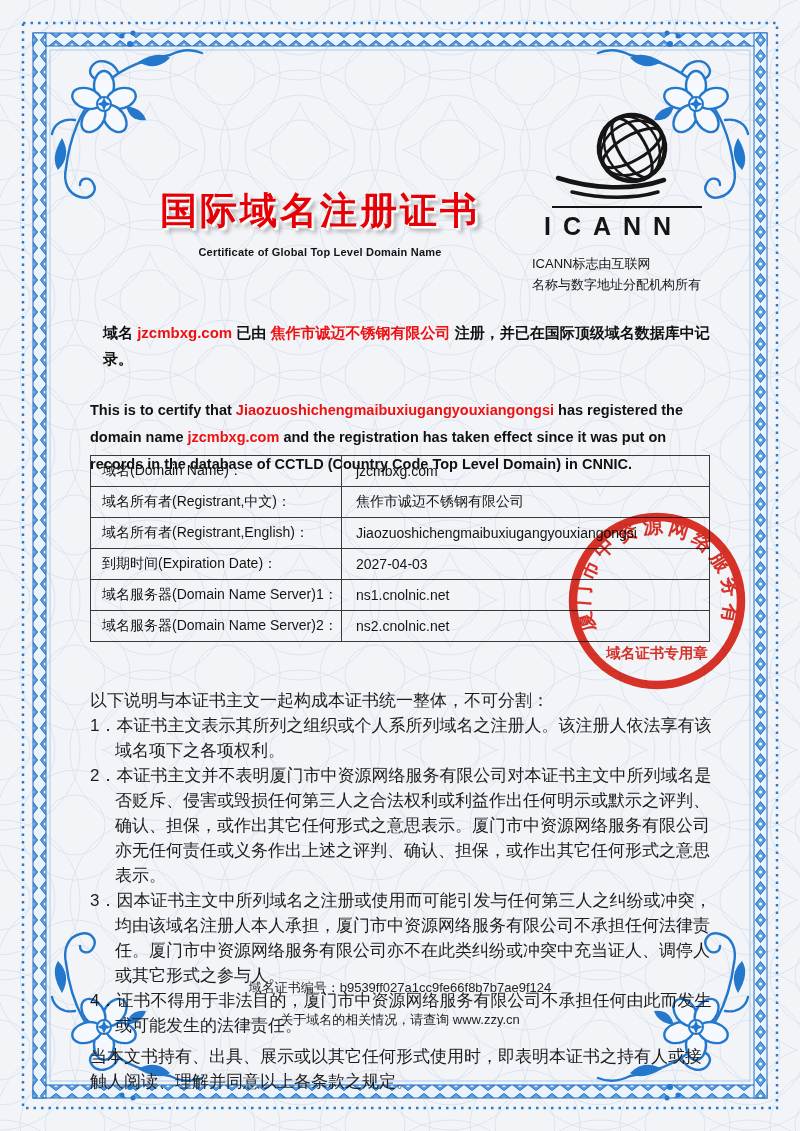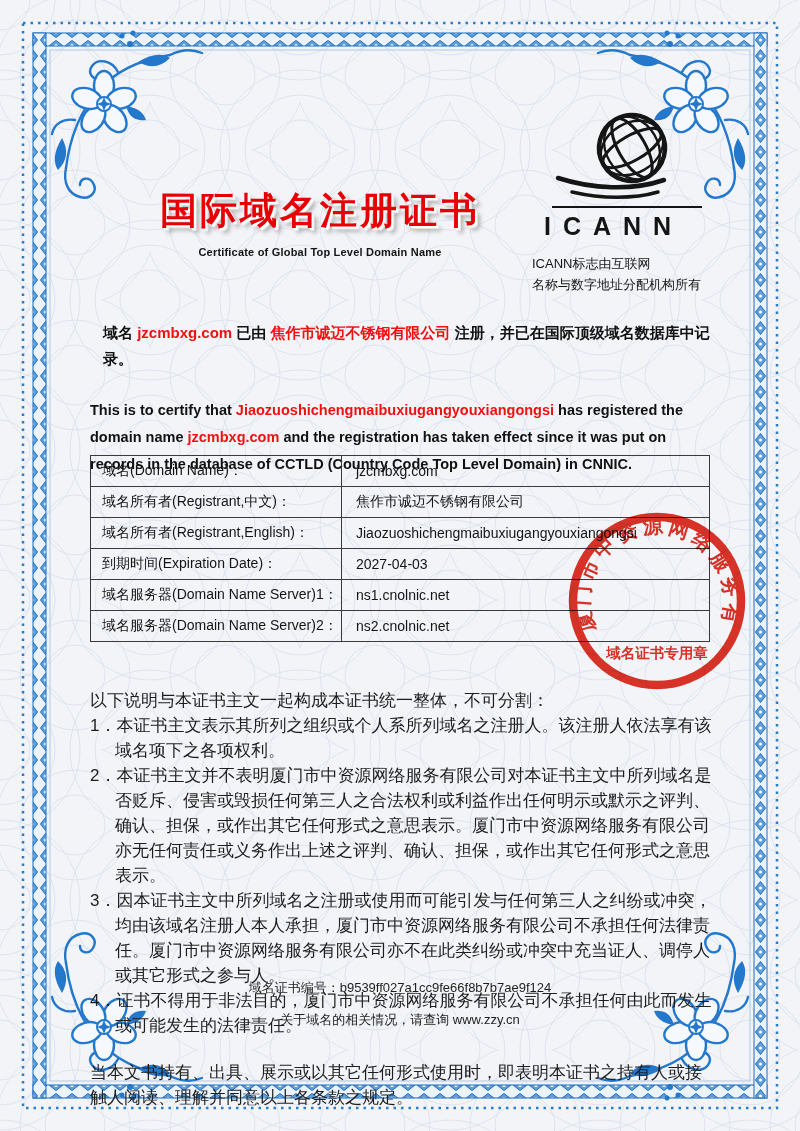--- a/index.html
+++ b/index.html
@@ -30,21 +30,21 @@
     border-collapse:collapse; font-size:14px; color:#141414;
   }
   table.domain-table td { border:1px solid #3a3a3a; height:31px; vertical-align:middle; }
   td.lbl { width:251px; padding-left:11px; }
   td.val { padding-left:14px; }
   .stamp { position:absolute; left:557px; top:501px; width:200px; height:200px;
            mix-blend-mode:multiply; opacity:.93; pointer-events:none; }
   .terms { position:absolute; left:90px; top:688px; width:626px; font-size:17px;
            line-height:25px; color:#1d1d1d; }
   .terms .item { padding-left:25px; text-indent:-25px; }
-  .terms .closing { margin-top:22px; }
+  .terms .closing { margin-top:6px; }
   .footer { position:absolute; left:90px; top:972px; width:620px; text-align:center;
             font-size:13px; line-height:32px; color:#1d1d1d; }
 </style>
 </head>
 <body>
 
 <div class="page">
 
   <svg class="bg" aria-hidden="true">
     <defs>

